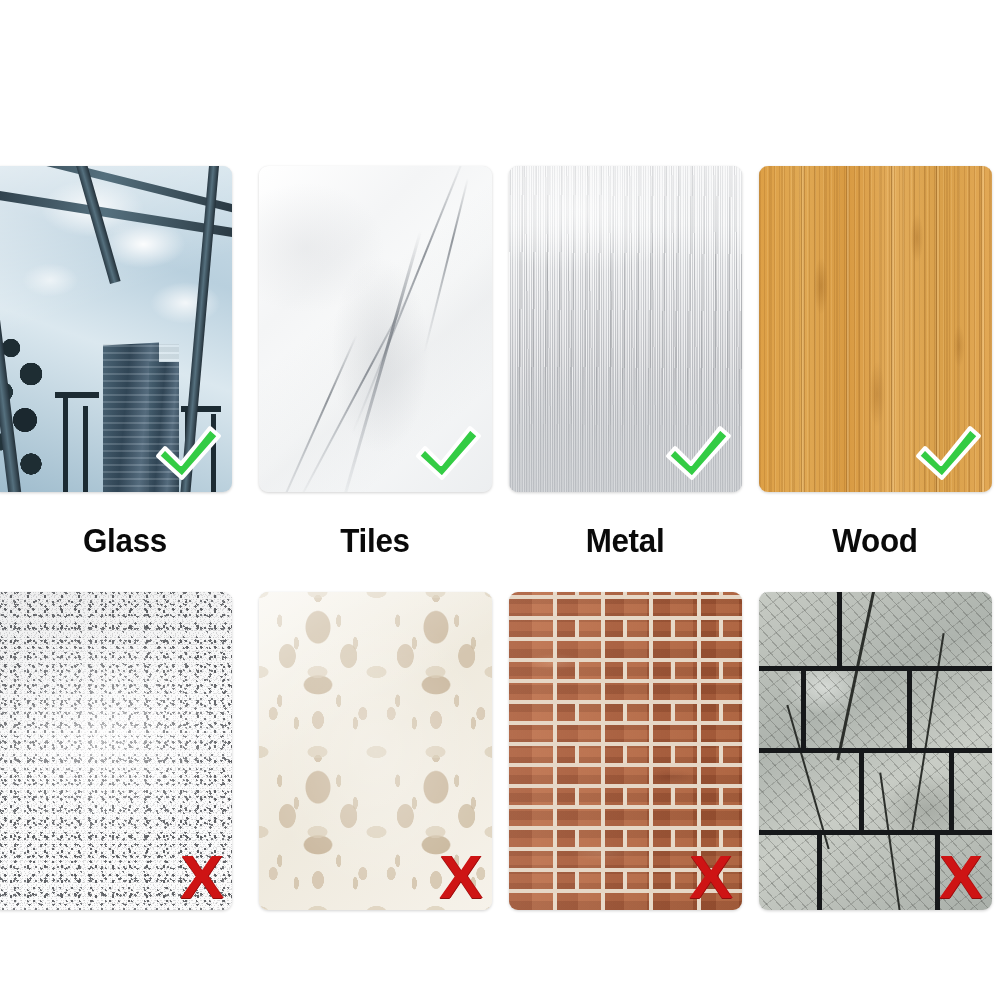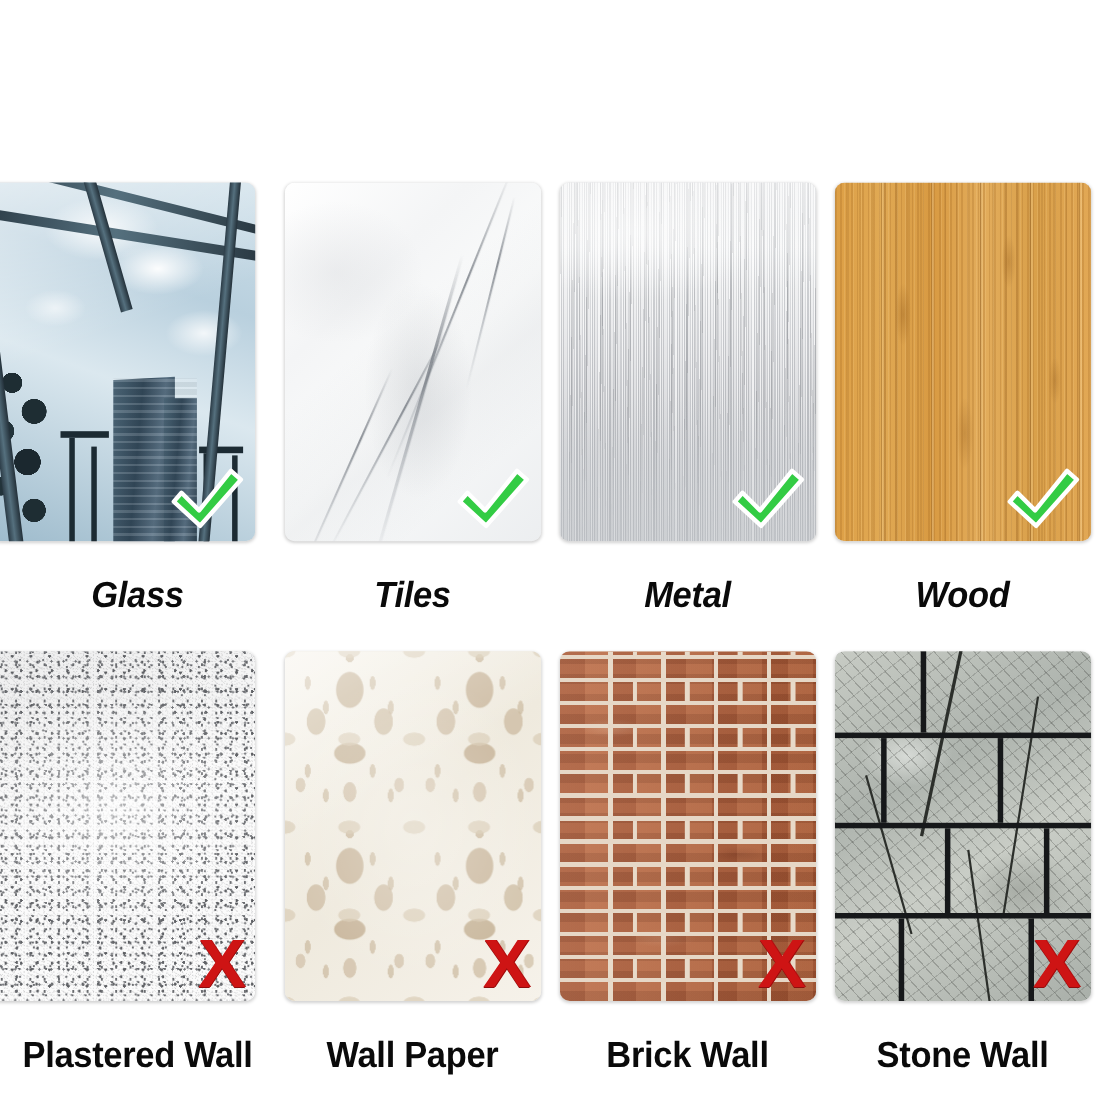--- a/index.html
+++ b/index.html
@@ -53,21 +53,21 @@
   }
   .row-1 { top: 166px; height: 326px; }
   .row-2 { top: 592px; height: 318px; }
 
   .labels {
     position: absolute;
     left: 0;
     width: 1000px;
     display: flex;
   }
-  .labels-1 { top: 522px; font-style: italic; }
+  .labels-1 { top: 522px; }
   .labels-2 { top: 940px; }
 
   .label-cell {
     flex: 1 1 0;
     text-align: center;
     font-family: "Liberation Sans Narrow", "Liberation Sans", sans-serif;
     font-size: 33px;
     font-weight: 700;
     color: #0a0a0a;
     letter-spacing: -0.3px;
@@ -553,20 +553,14 @@
             <div class="sj sj-v6"></div>
             <div class="sj sj-v7"></div>
           </div>
           <div class="mark-x">X</div>
         </div>
       </div>
 
     </div>
   </div>
 
-  <div class="labels labels-2">
-    <div class="label-cell">Plastered Wall</div>
-    <div class="label-cell">Wall Paper</div>
-    <div class="label-cell">Brick Wall</div>
-    <div class="label-cell">Stone Wall</div>
-  </div>
 
 </div>
 
 </body></html>

